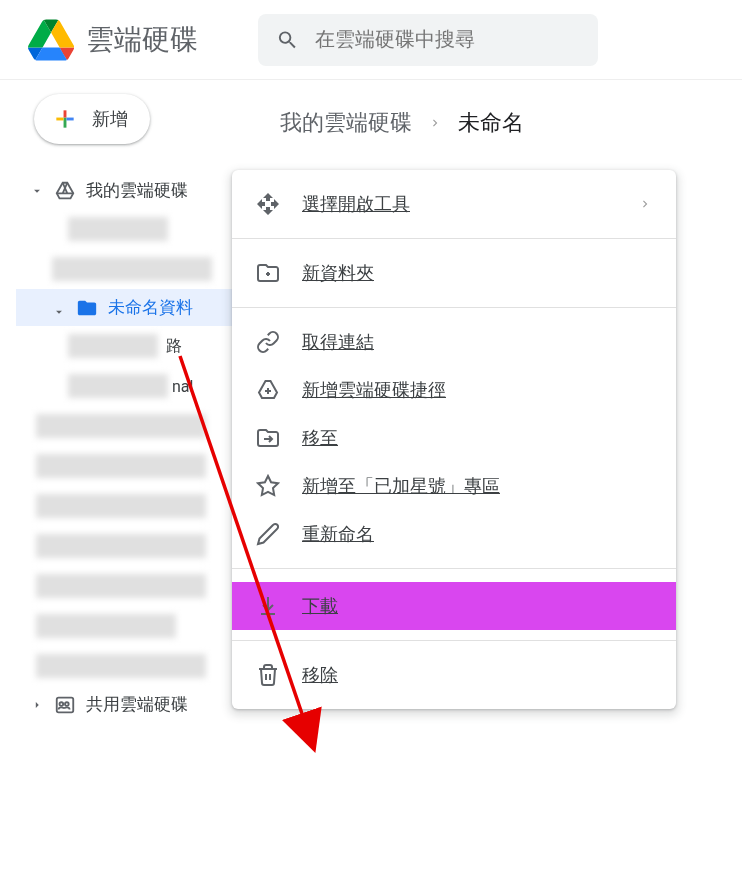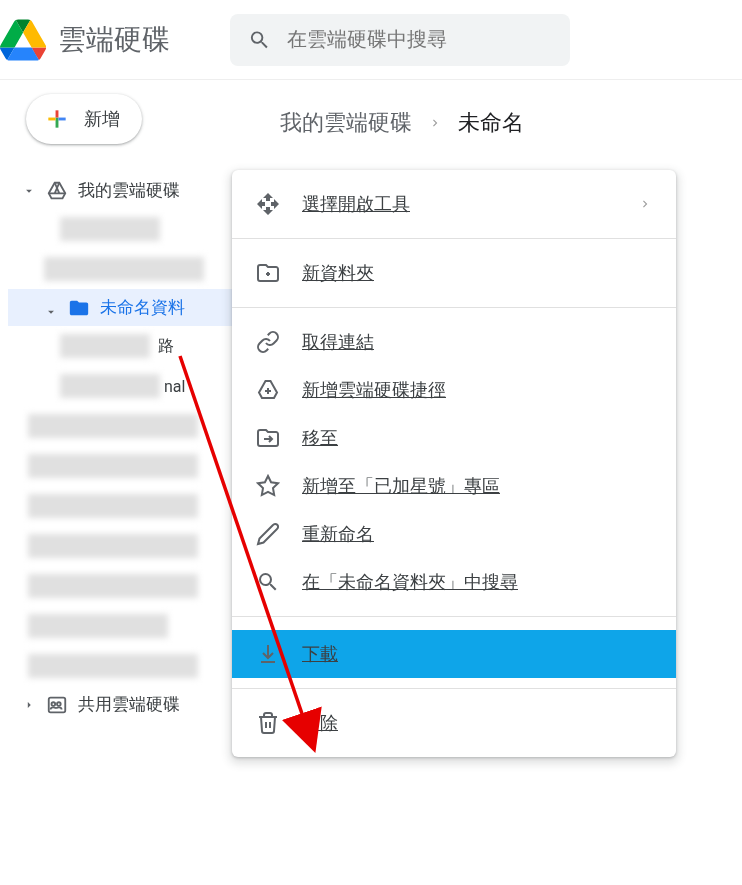--- a/index.html
+++ b/index.html
@@ -7,21 +7,21 @@
       font-family: "Google Sans", Roboto, Arial, sans-serif;
       background: #fff;
       width: 742px;
       height: 885px;
       overflow: hidden;
       position: relative;
     }
     .header {
       display: flex;
       align-items: center;
-      padding: 10px 0;
+      padding: 10px 28px;
       height: 80px;
       border-bottom: 1px solid #eee;
     }
     .drive-logo {
       display: flex;
       align-items: center;
       gap: 12px;
       margin-right: 60px;
     }
     .drive-logo-icon { width: 46px; height: 46px; }
@@ -44,21 +44,21 @@
     .search-icon { width: 24px; height: 24px; color: #5f6368; }
     .search-input {
       border: none;
       background: transparent;
       font-size: 20px;
       color: #5f6368;
       flex: 1;
       outline: none;
     }
     .main-area { display: flex; }
-    .sidebar { width: 260px; padding: 14px 8px; }
+    .sidebar { width: 260px; padding: 14px 16px; }
     .new-button {
       display: flex;
       align-items: center;
       gap: 14px;
       padding: 12px 22px 12px 18px;
       margin-left: 18px;
       border: none;
       background: #fff;
       border-radius: 30px;
       box-shadow: 0 1px 2px rgba(60,64,67,.3), 0 1px 3px 1px rgba(60,64,67,.15);
@@ -123,21 +123,21 @@
     .menu-item {
       display: flex;
       align-items: center;
       gap: 22px;
       padding: 12px 24px;
       font-size: 18px;
       color: #3c4043;
       cursor: pointer;
       text-decoration: underline;
     }
-    .menu-item.highlighted { background: #0ea5e9; margin-top: 13px; }
+    .menu-item.highlighted { background: #d946ef; margin-top: 13px; }
     .menu-icon { width: 24px; height: 24px; color: #5f6368; flex-shrink: 0; }
     .menu-divider {
       height: 1px;
       background: #e0e0e0;
       margin: 10px 0;
     }
     .menu-chevron {
       margin-left: auto;
       width: 14px;
       height: 14px;
@@ -315,26 +315,20 @@
         <path d="M12 2l3.09 6.26L22 9.27l-5 4.87 1.18 6.88L12 17.77l-6.18 3.25L7 14.14 2 9.27l6.91-1.01L12 2z"></path>
       </svg>
     <span>新增至「已加星號」專區</span>
   </div>
   <div class="menu-item">
     <svg class="menu-icon" viewBox="0 0 24 24" fill="none" stroke="currentColor" stroke-width="2">
         <path d="M17 3a2.85 2.85 0 114 4L7.5 20.5 2 22l1.5-5.5L17 3z"></path>
       </svg>
     <span>重新命名</span>
   </div>
-  <div class="menu-item">
-    <svg class="menu-icon" viewBox="0 0 24 24" fill="currentColor">
-        <path d="M15.5 14h-.79l-.28-.27A6.47 6.47 0 0016 9.5 6.5 6.5 0 109.5 16c1.61 0 3.09-.59 4.23-1.57l.27.28v.79l5 4.99L20.49 19zm-6 0C7.01 14 5 11.99 5 9.5S7.01 5 9.5 5 14 7.01 14 9.5 11.99 14 9.5 14z"></path>
-      </svg>
-    <span>在「未命名資料夾」中搜尋</span>
-  </div>
   <div class="menu-divider"></div>
   <div class="menu-item highlighted">
     <svg class="menu-icon" viewBox="0 0 24 24" fill="none" stroke="currentColor" stroke-width="2">
         <path d="M12 3v12M7 11l5 5 5-5M5 20h14"></path>
       </svg>
     <span>下載</span>
   </div>
   <div class="menu-divider"></div>
   <div class="menu-item">
     <svg class="menu-icon" viewBox="0 0 24 24" fill="none" stroke="currentColor" stroke-width="2">

